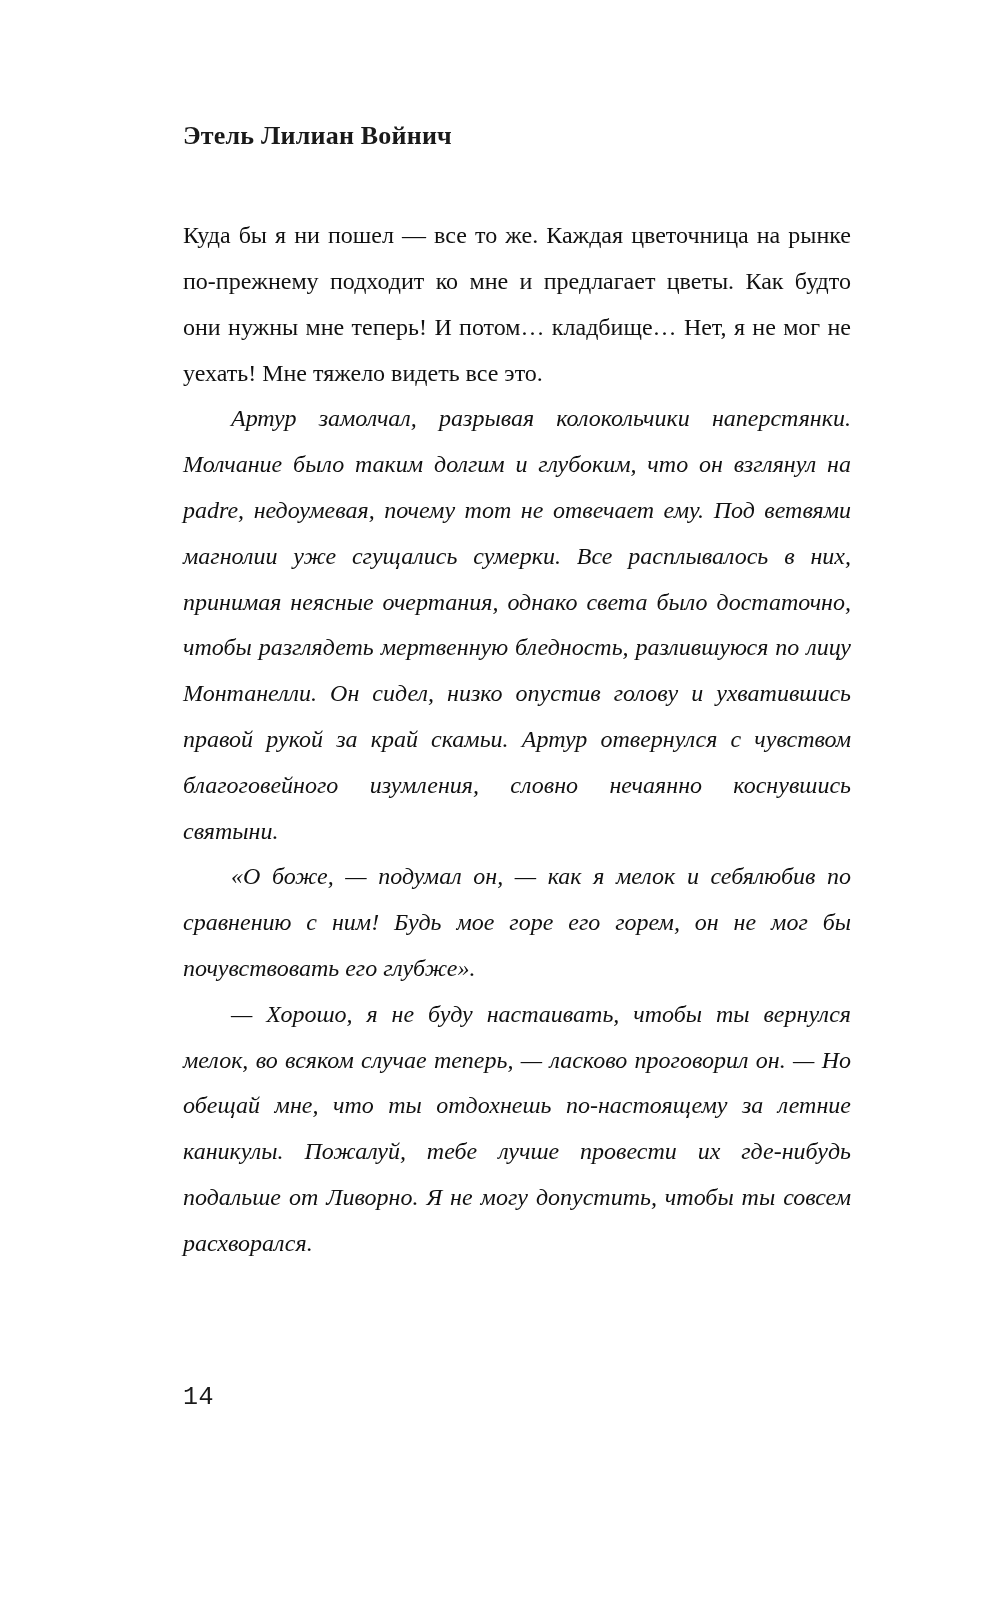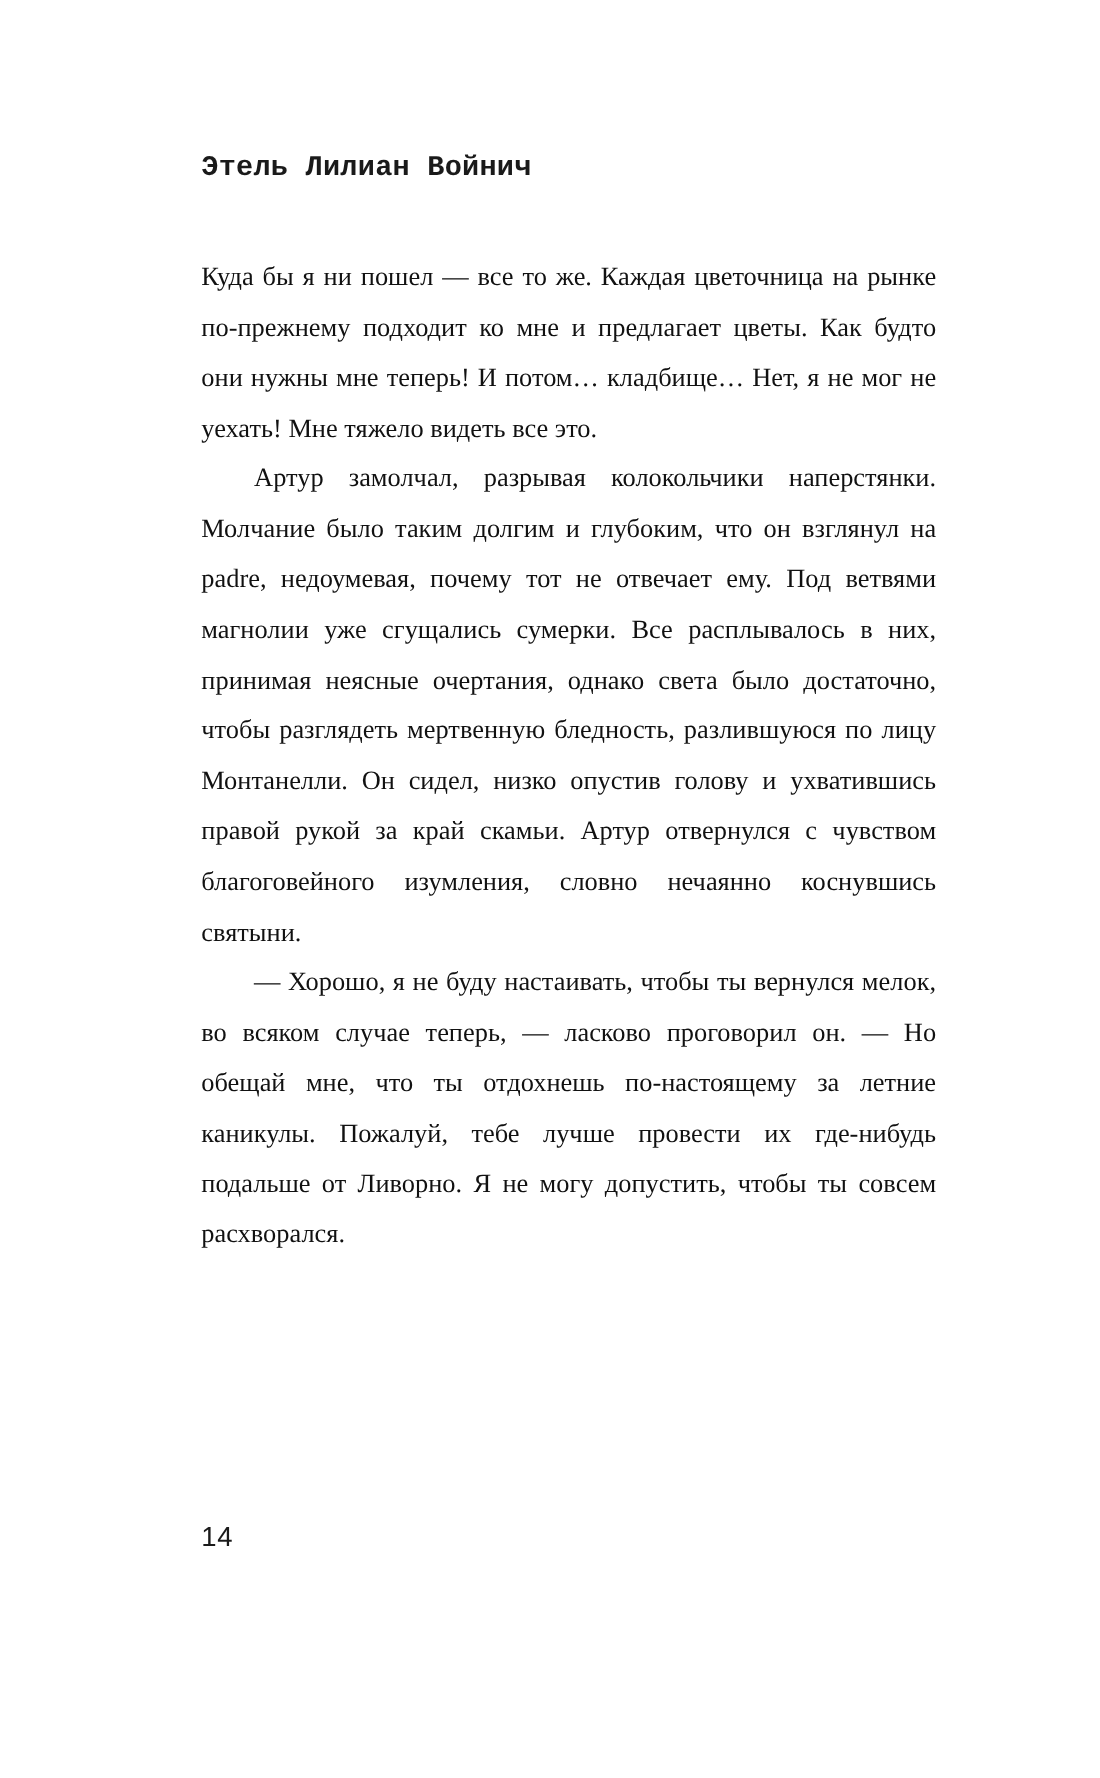--- a/index.html
+++ b/index.html
@@ -16,64 +16,66 @@
     overflow: hidden;
     box-sizing: border-box;
   }
   .content {
     position: absolute;
     left: 183px;
     top: 120px;
     width: 668px;
   }
   .running-head {
-    font-family: Liberation Mono, monospace;
+    font-family: Liberation Serif, serif;
     font-weight: bold;
     font-size: 26px;
     letter-spacing: 0.2px;
     color: #1a1a1a;
-    margin: 17px 0 62px 0;
+    margin: 0 0 62px 0;
     line-height: 1.2;
   }
   .body-text {
     font-family: "Liberation Serif", serif;
     font-size: 24px;
     line-height: 45.8px;
     color: #111111;
     text-align: justify;
     text-justify: inter-word;
     hyphens: manual;
   }
   .body-text p {
     margin: 0;
     text-indent: 0;
   }
   .body-text p.indent {
     text-indent: 2.0em;
+    font-style: italic;
   }
   .page-number {
     position: absolute;
     left: 183px;
     top: 1383px;
-    font-family: Liberation Sans, sans-serif;
+    font-family: Liberation Mono, monospace;
     font-size: 25px;
     color: #1a1a1a;
     letter-spacing: 0.5px;
   }
 </style>
 </head>
 <body>
 
 <div class="page">
 
   <div class="content">
     <div class="running-head">Этель Лилиан Войнич</div>
 
     <div class="body-text">
       <p>Куда бы я ни пошел — все то же. Каждая цветочница на рынке по-прежнему подходит ко мне и предлагает цветы. Как будто они нужны мне теперь! И потом… кладбище… Нет, я не мог не уехать! Мне тяжело видеть все это.</p>
       <p class="indent">Артур замолчал, разрывая колокольчики наперстянки. Молчание было таким долгим и глубоким, что он взглянул на padre, недоумевая, почему тот не отвечает ему. Под ветвями магнолии уже сгущались сумерки. Все расплывалось в них, принимая неясные очертания, однако света было достаточно, чтобы разглядеть мертвенную бледность, разлившуюся по лицу Монтанелли. Он сидел, низко опустив голову и ухватившись правой рукой за край скамьи. Артур отвернулся с чувством благоговейного изумления, словно нечаянно коснувшись святыни.</p>
+      <p class="indent">«О боже, — подумал он, — как я мелок и себялюбив по сравнению с ним! Будь мое горе его горем, он не мог бы почувствовать его глубже».</p>
       <p class="indent">— Хорошо, я не буду настаивать, чтобы ты вернулся мелок, во всяком случае теперь, — ласково проговорил он. — Но обещай мне, что ты отдохнешь по-настоящему за летние каникулы. Пожалуй, тебе лучше провести их где-нибудь подальше от Ливорно. Я не могу допустить, чтобы ты совсем расхворался.</p>
     </div>
   </div>
 
   <div class="page-number">14</div>
 
 </div>
 
 </body></html>

